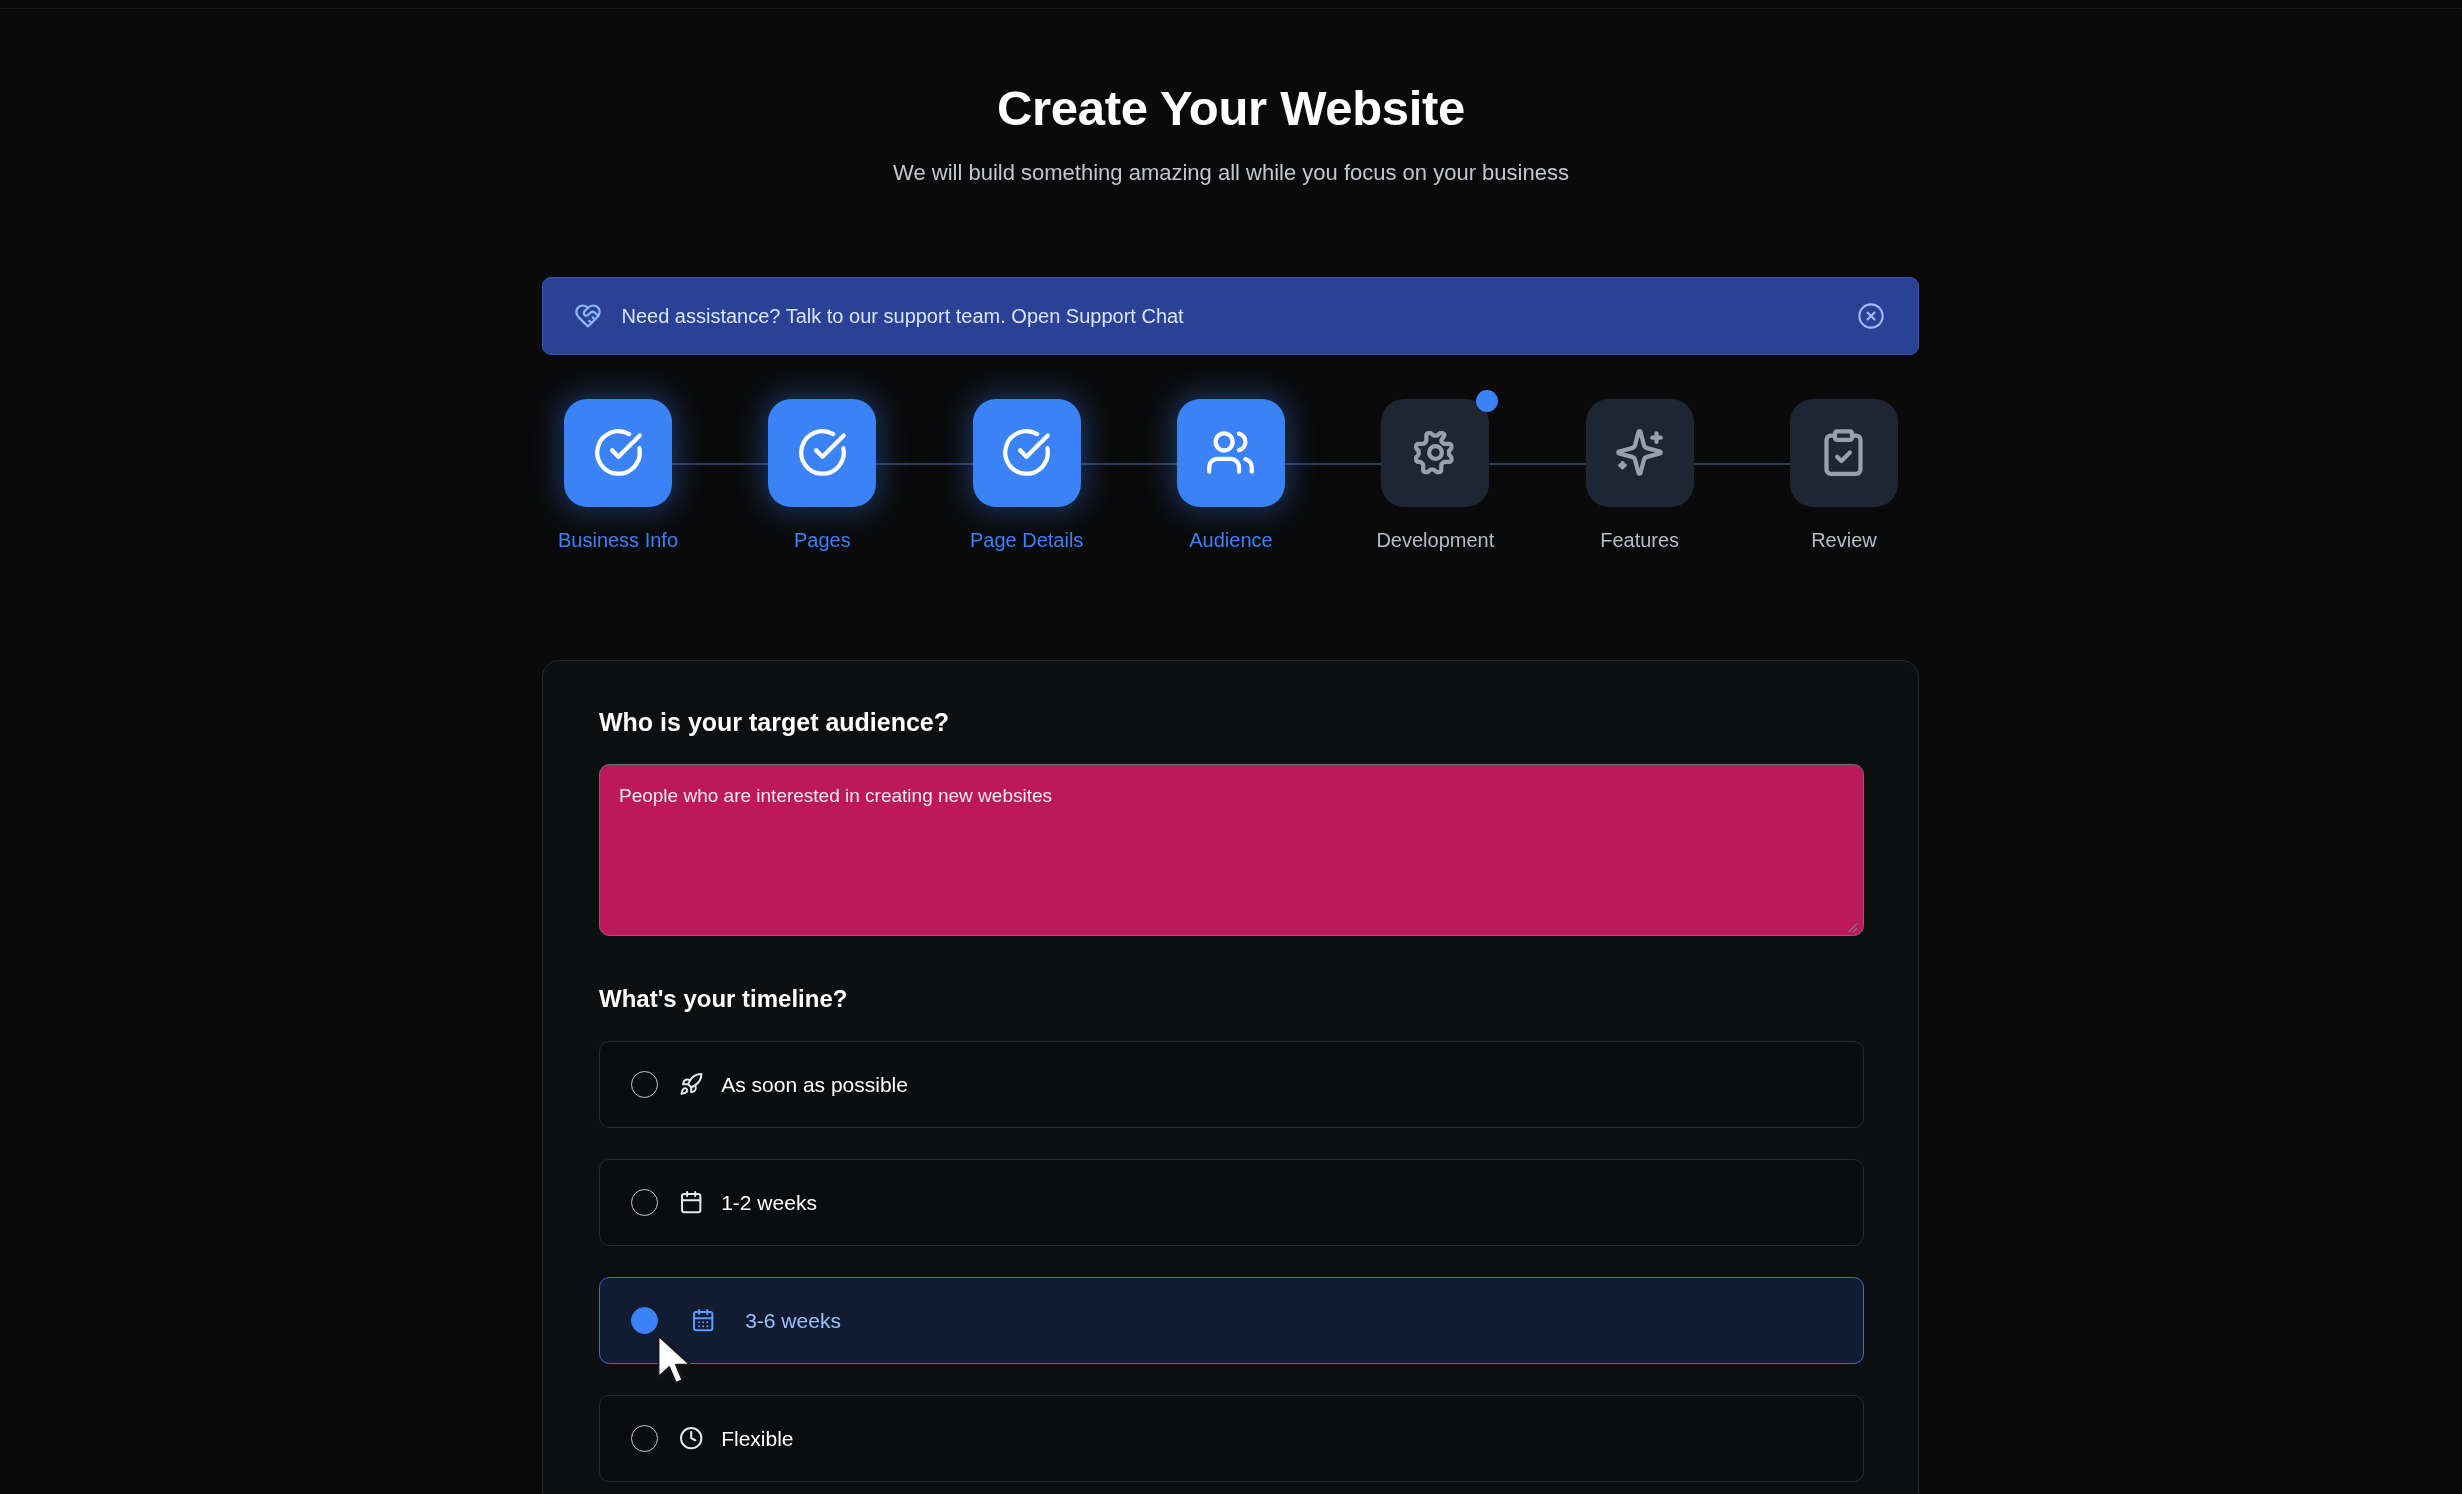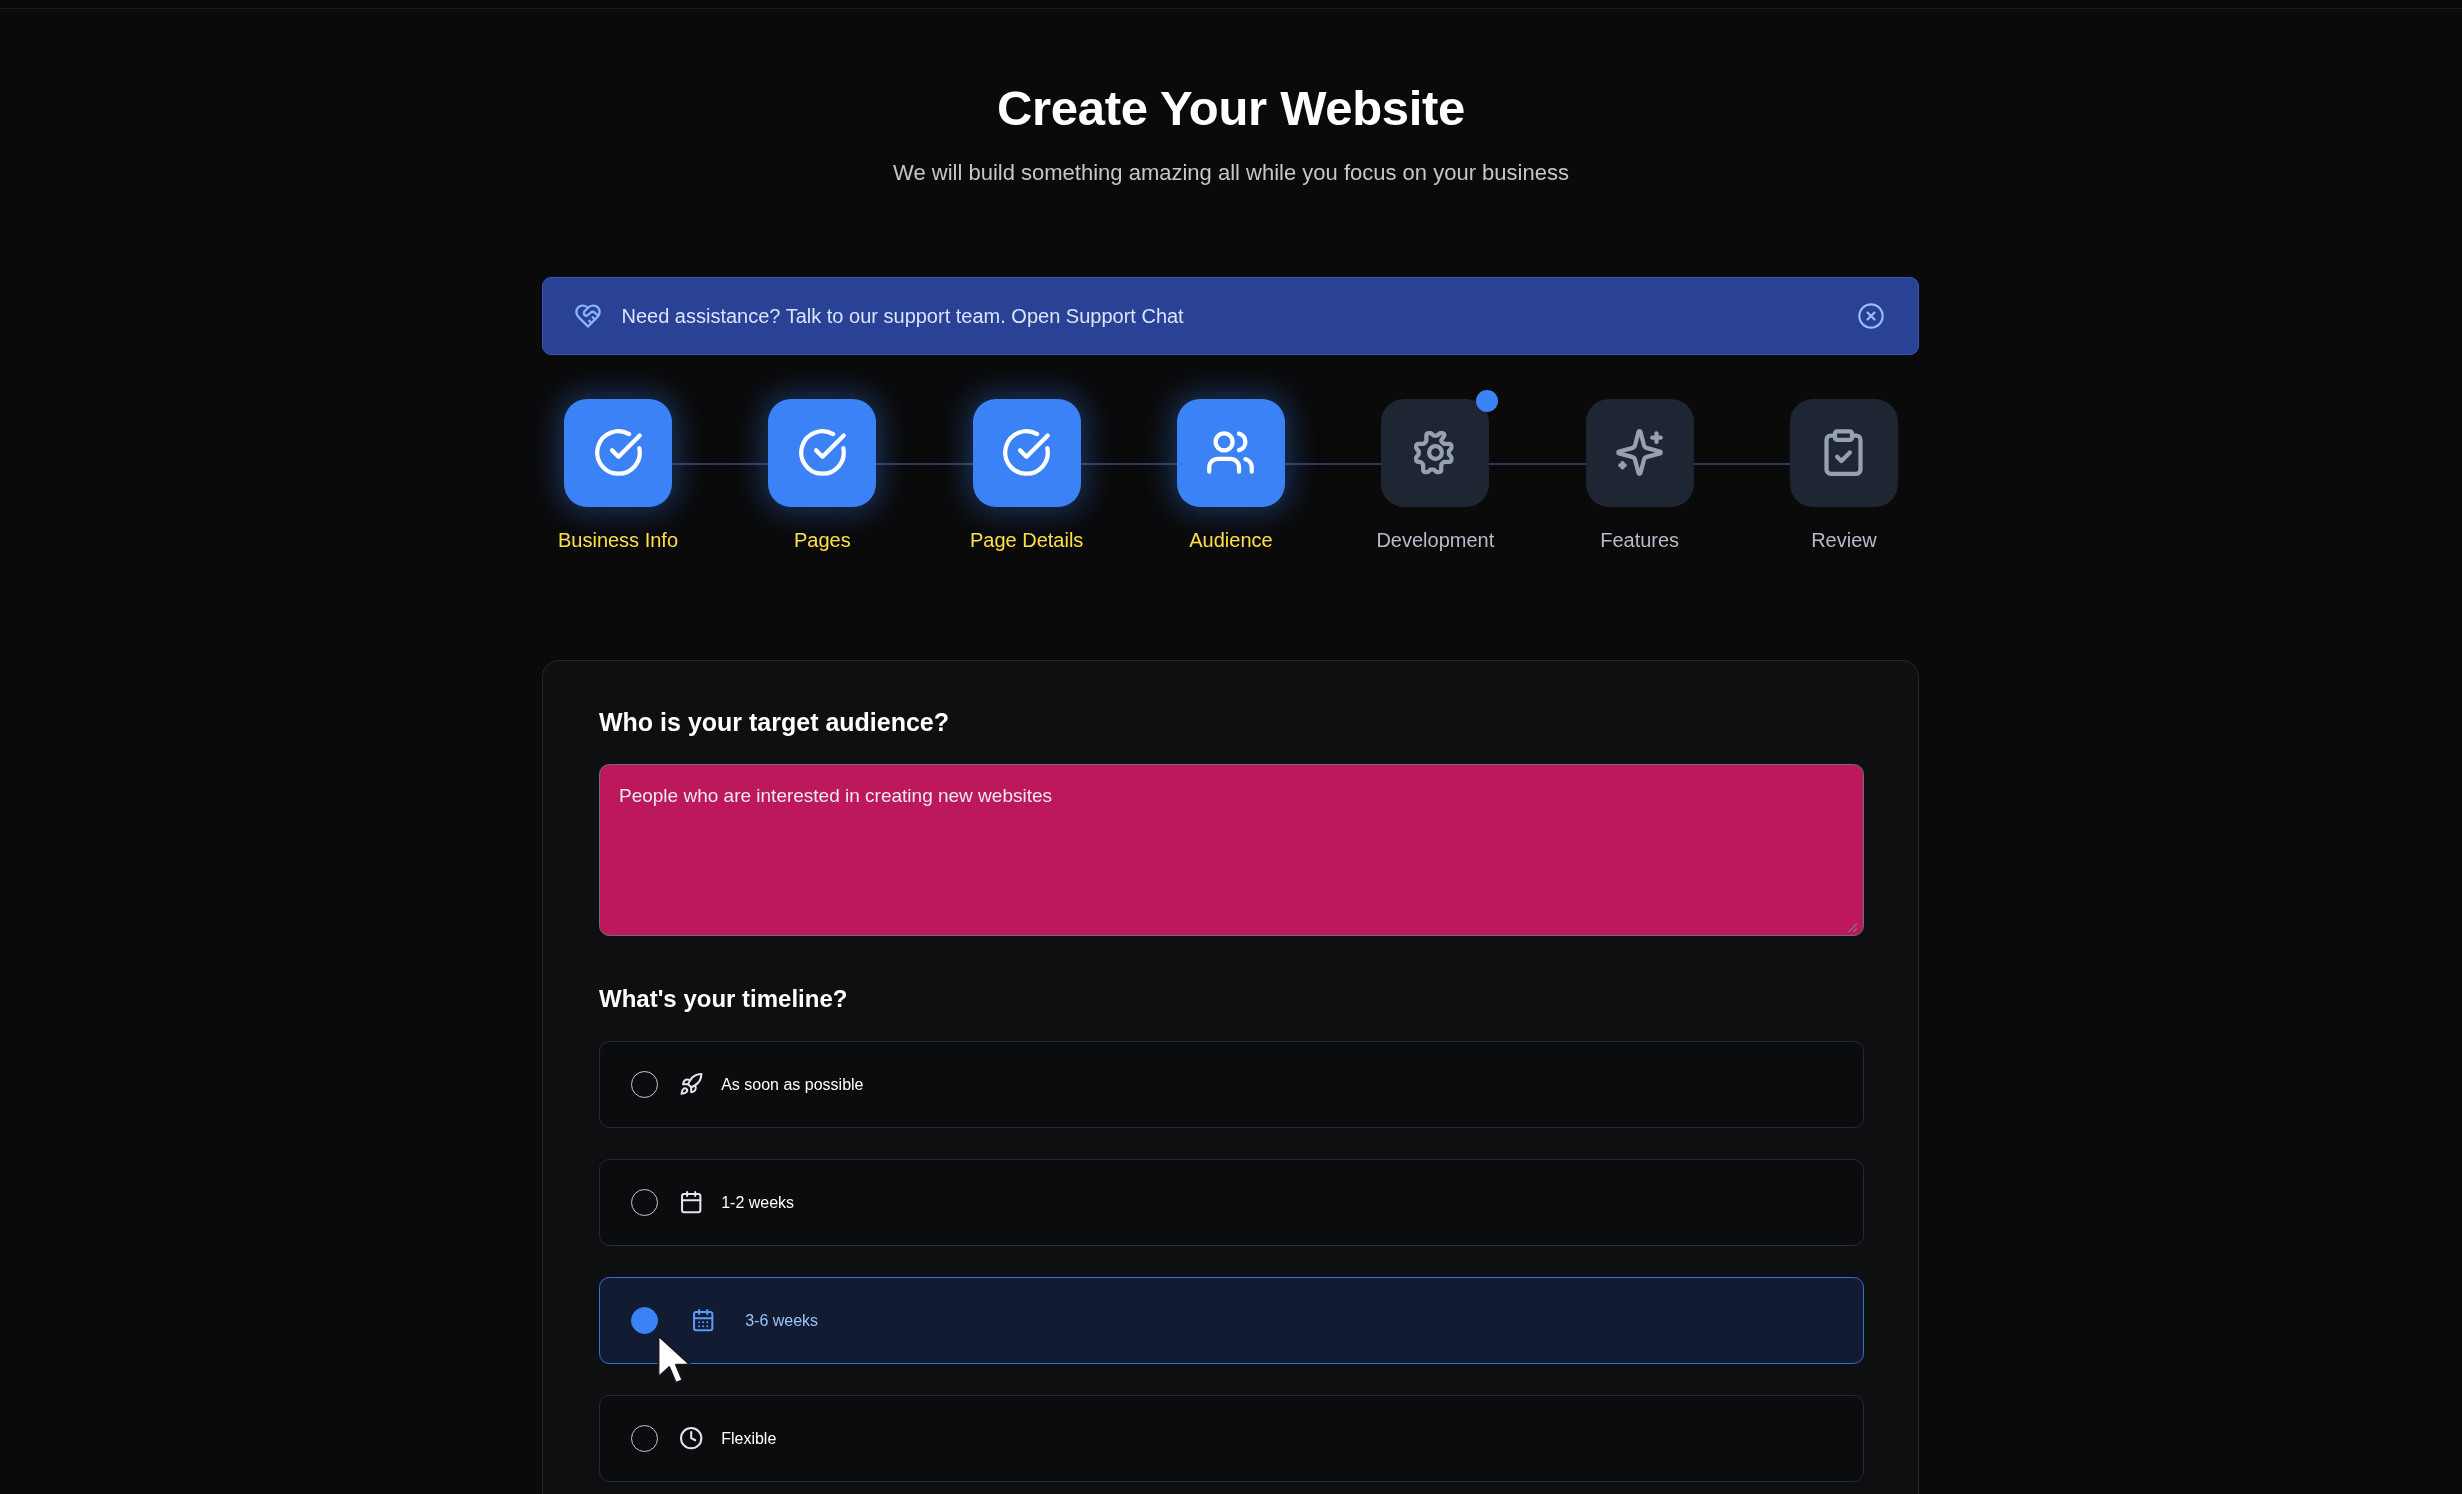--- a/index.html
+++ b/index.html
@@ -153,21 +153,21 @@
     height: 22px;
     border-radius: 50%;
     background: #3b82f6;
   }
   .step-label {
     margin-top: 22px;
     font-size: 20px;
     white-space: nowrap;
     text-align: center;
   }
-  .step-label.done, .step-label.active { color: #fde047; }
+  .step-label.done, .step-label.active { color: #3b82f6; }
   .step-label.todo { color: #b6bcc7; }
 
   
   .card {
     position: absolute;
     left: 542px;
     top: 660px;
     width: 1377px;
     height: 936px;
     background: #0e0f11;
@@ -255,21 +255,21 @@
     height: 26px;
     flex: 0 0 26px;
     margin-right: 16.7px;
     display: flex;
     align-items: center;
     justify-content: center;
   }
   .opt-icon svg { width: 24.4px; height: 24.4px; stroke: #e5e7eb; }
   .option.selected .opt-icon svg { stroke: #5b9bfa; }
   .opt-text {
-    font-size: 16px;
+    font-size: 21px;
     color: #ffffff;
   }
   .option.selected .opt-text { color: #9cc2fb; }
 
   
   .cursor {
     position: absolute;
     left: 655px;
     top: 1334px;
     width: 40px;

